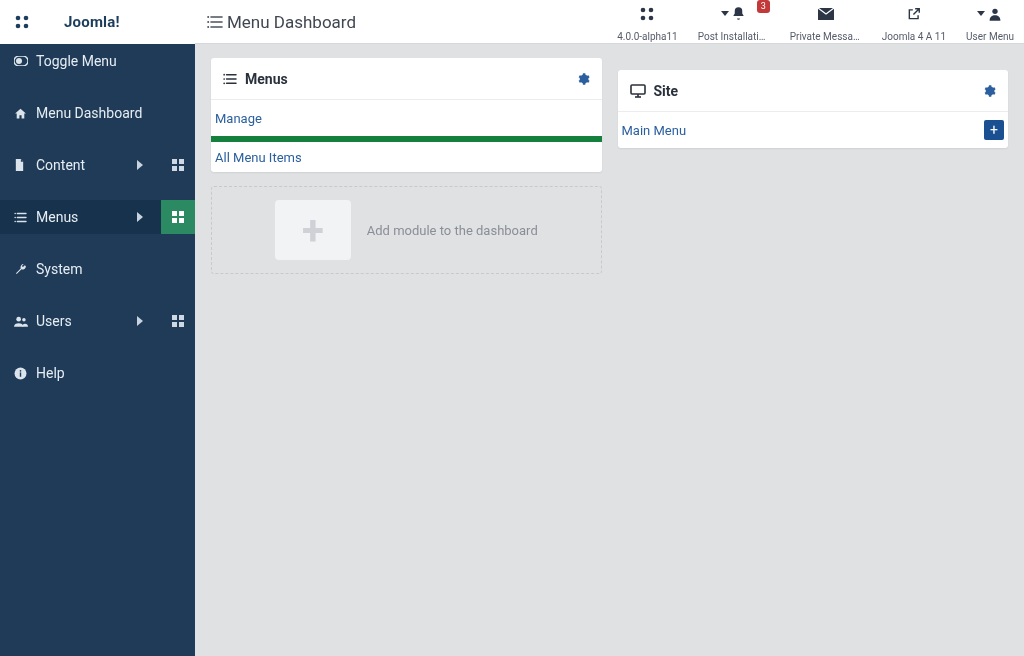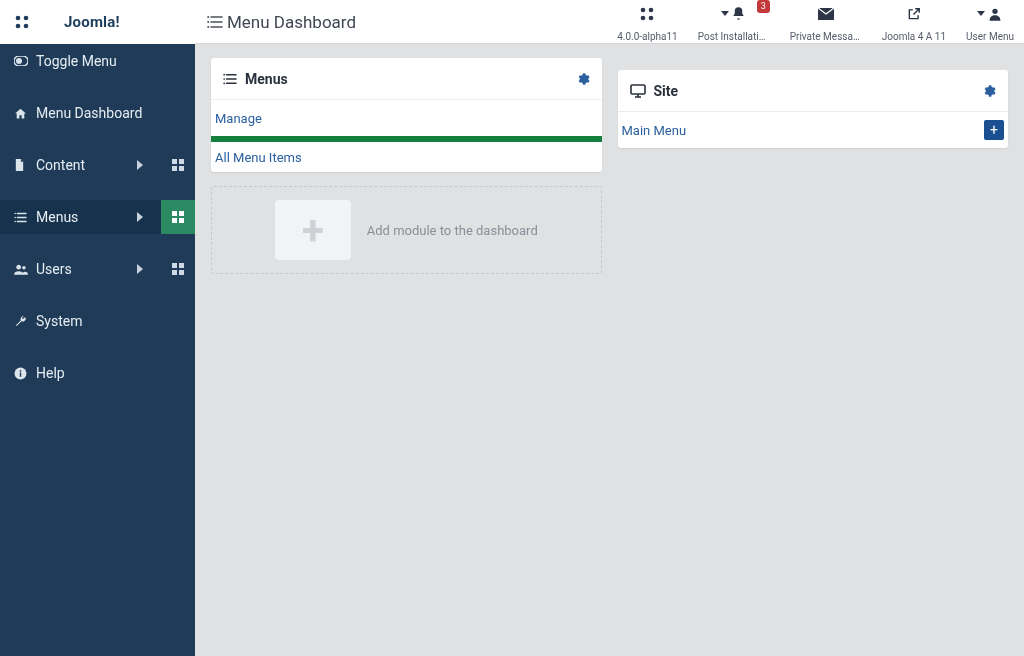--- a/index.html
+++ b/index.html
@@ -193,20 +193,28 @@
           <svg width="12" height="12" viewBox="0 0 12 12" fill="currentColor">
             <rect x="0" y="0" width="5" height="5"></rect>
             <rect x="7" y="0" width="5" height="5"></rect>
             <rect x="0" y="7" width="5" height="5"></rect>
             <rect x="7" y="7" width="5" height="5"></rect>
           </svg>
         </span>
       </div>
       <div class="nav-row">
         <span class="nico">
+          <svg width="13" height="13" viewBox="0 0 24 24" fill="#e6edf3">
+            <path d="M22 6a6 6 0 01-8.2 5.6L5 20.4 3.6 19l8.8-8.8A6 6 0 0118 2l-3.5 3.5 2 2L20 4a6 6 0 012 2z"></path>
+          </svg>
+        </span>
+        <span>System</span>
+      </div>
+      <div class="nav-row">
+        <span class="nico">
           <svg width="14" height="11" viewBox="0 0 24 18" fill="#e6edf3">
             <circle cx="8" cy="5" r="4"></circle>
             <circle cx="17" cy="6" r="3"></circle>
             <path d="M0 18c0-4 3.6-6 8-6s8 2 8 6"></path>
             <path d="M14 18c0-3 2-5 5-5s5 2 5 5"></path>
           </svg>
         </span>
         <span>Users</span>
         <span class="chev">
           <svg width="6" height="10" viewBox="0 0 6 10" fill="#c8d3df">
@@ -214,28 +222,20 @@
           </svg>
         </span>
         <span class="dash-ico">
           <svg width="12" height="12" viewBox="0 0 12 12" fill="currentColor">
             <rect x="0" y="0" width="5" height="5"></rect>
             <rect x="7" y="0" width="5" height="5"></rect>
             <rect x="0" y="7" width="5" height="5"></rect>
             <rect x="7" y="7" width="5" height="5"></rect>
           </svg>
         </span>
-      </div>
-      <div class="nav-row">
-        <span class="nico">
-          <svg width="13" height="13" viewBox="0 0 24 24" fill="#e6edf3">
-            <path d="M22 6a6 6 0 01-8.2 5.6L5 20.4 3.6 19l8.8-8.8A6 6 0 0118 2l-3.5 3.5 2 2L20 4a6 6 0 012 2z"></path>
-          </svg>
-        </span>
-        <span>System</span>
       </div>
       <div class="nav-row">
         <span class="nico">
           <svg width="13" height="13" viewBox="0 0 24 24" fill="#e6edf3">
             <circle cx="12" cy="12" r="11"></circle>
             <rect x="10.7" y="10" width="2.6" height="8" fill="#1f3b57"></rect>
             <circle cx="12" cy="7" r="1.6" fill="#1f3b57"></circle>
           </svg>
         </span>
         <span>Help</span>

